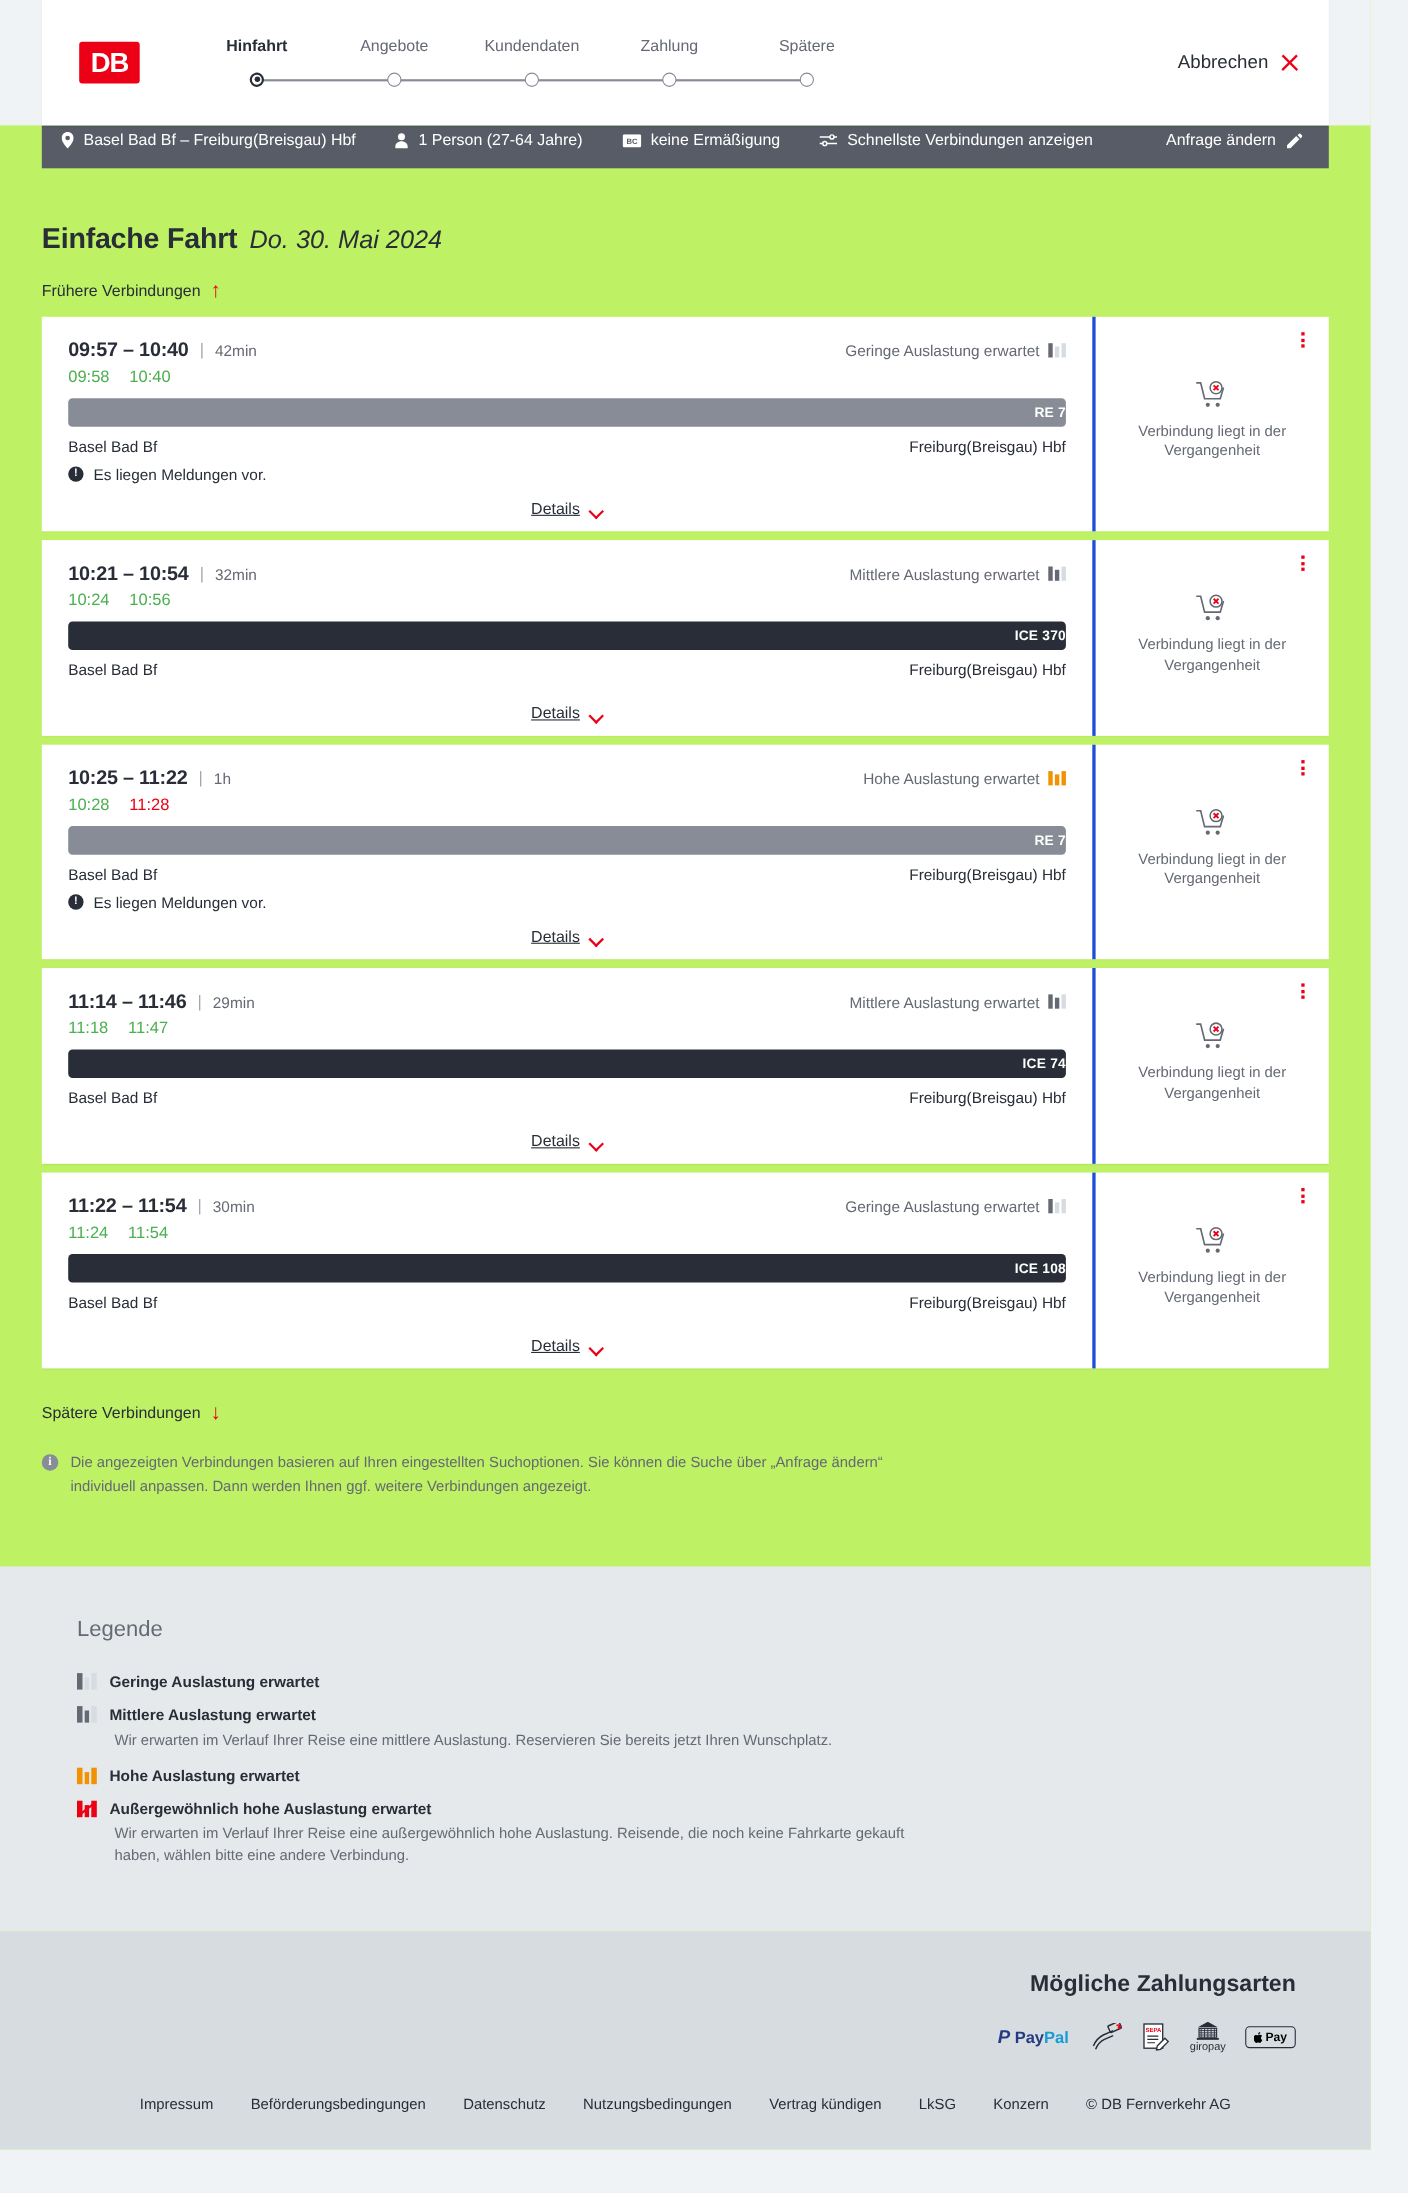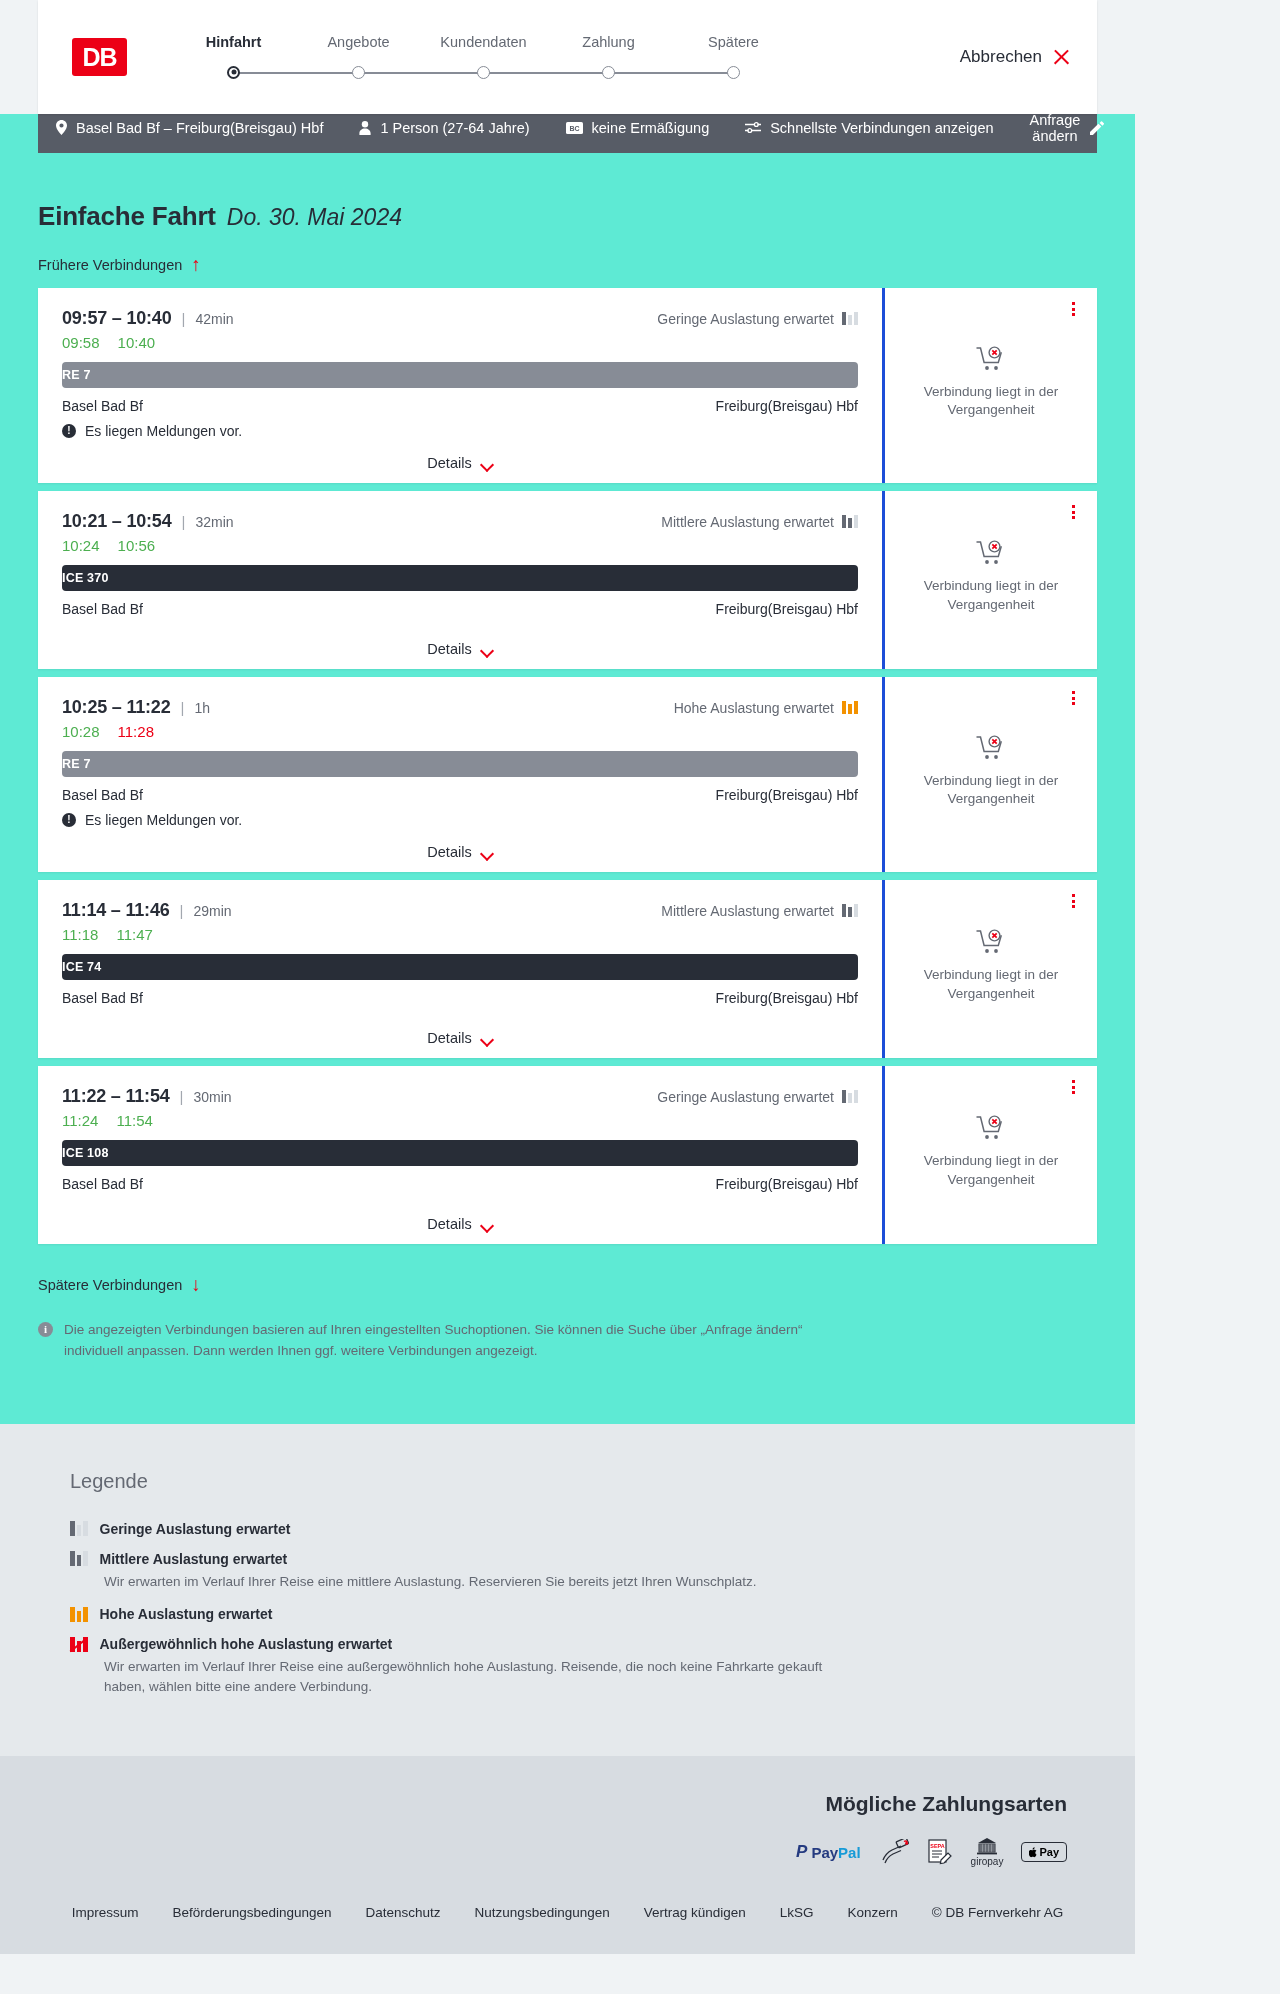--- a/index.html
+++ b/index.html
@@ -6,22 +6,22 @@
   html, body {
     width: 1280px;
     font-family: "Liberation Sans", sans-serif;
     background: #f0f3f5;
     color: #282d37;
   }
   body { width: 1280px; min-height: 1994px; position: relative; }
 
   
   .page {
-    width: 1135px;
-    background: #5eead4;
+    width: 1246px;
+    background: #bef264;
     position: relative;
   }
 
   
   .header-wrap {
     padding: 0 38px;
     background: #f0f3f5;
   }
   .header {
     background: #ffffff;
@@ -276,21 +276,21 @@
   }
   .t-green { color: #4caf50; }
   .t-red { color: #ec0016; }
 
   .train-bar {
     margin-top: 11px;
     height: 26px;
     border-radius: 4px;
     display: flex;
     align-items: center;
-    justify-content: flex-start;
+    justify-content: flex-end;
     color: #fff;
     font-size: 12.5px;
     font-weight: bold;
     letter-spacing: .2px;
   }
   .train-bar.re { background: #878c96; }
   .train-bar.ice { background: #282d37; }
 
   .stations {
     display: flex;
@@ -318,20 +318,21 @@
     align-items: center;
     justify-content: center;
     line-height: 1;
     flex: none;
   }
   .details-row {
     margin-top: auto;
     padding-top: 16px;
     display: flex;
     justify-content: center;
+    text-decoration: underline;
   }
   .details-btn {
     display: inline-flex;
     align-items: center;
     gap: 9px;
     font-size: 14.5px;
     color: #282d37;
     cursor: pointer;
   }
   .chev {

